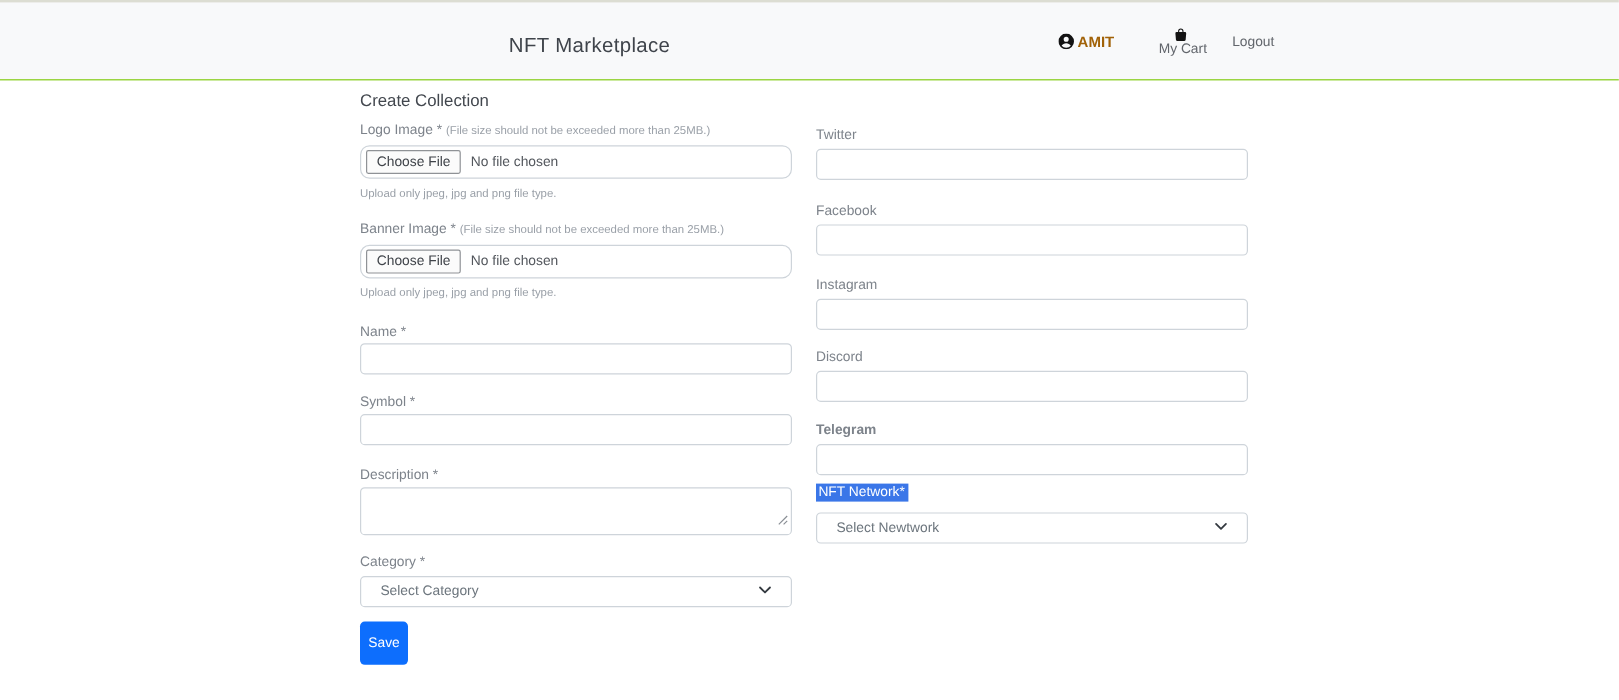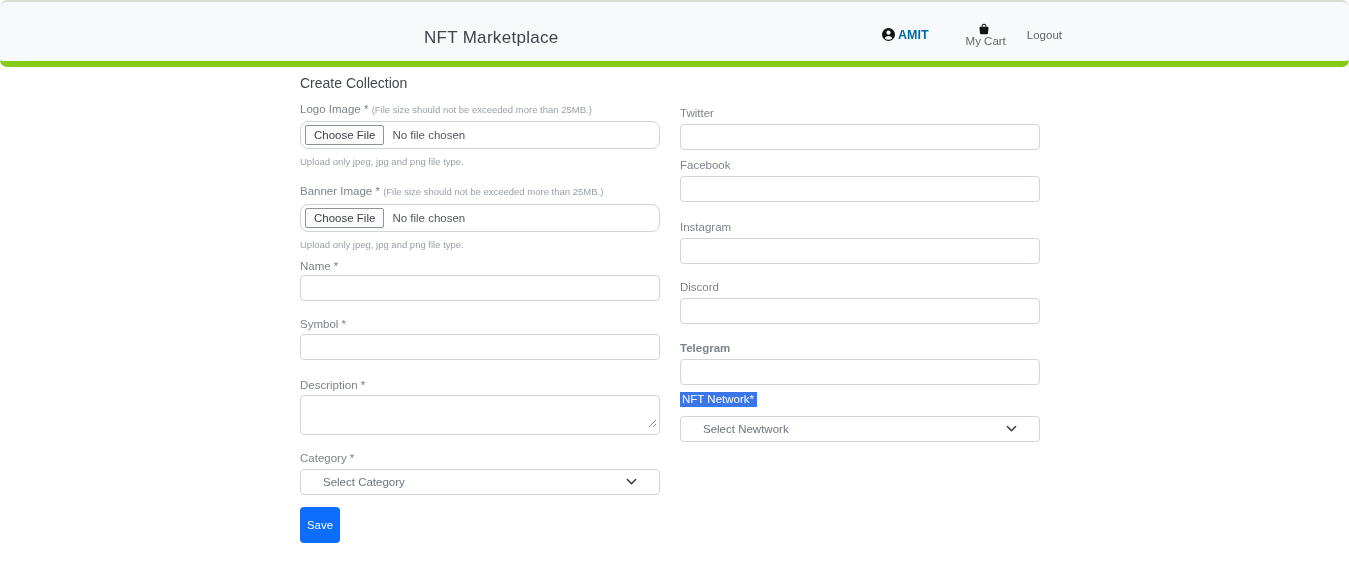--- a/index.html
+++ b/index.html
@@ -6,34 +6,33 @@
   html, body { background: #ffffff; }
   body {
     width: 1349px; height: 583px; overflow: hidden; position: relative;
     font-family: "Liberation Sans", sans-serif;
   }
   
   .topbar {
     position: absolute; left: 0; top: 0; width: 1349px; height: 67px;
     background: #f8f9fa;
     border-top: 2px solid #dcddd2;
-    border-bottom: 6px solid #84cc16;
-    border-radius: 7px;
+    border-bottom: 1px solid #84cc16;
   }
   .brand {
     position: absolute; left: 424px; top: 26px;
     font-size: 17px; color: #3f444b; letter-spacing: .3px;
   }
   .nav-right {
     position: absolute; left: 882px; top: 0; height: 65px;
     display: flex; align-items: center;
   }
   .nav-item { display: flex; align-items: center; cursor: pointer; }
   .nav-item .ic { display: inline-flex; margin-right: 3px; }
-  .nav-user { font-size: 12.5px; font-weight: bold; color: #0369a1; }
+  .nav-user { font-size: 12.5px; font-weight: bold; color: #a16207; }
   .nav-cart { margin-left: 37px; font-size: 11.5px; color: #62666c; flex-direction: column; }
   .nav-logout { margin-left: 21px; font-size: 11.5px; color: #62666c; }
   
   .col { position: absolute; top: 75px; width: 360px; }
   .col-left  { left: 300px; }
   .col-right { left: 680px; }
   .page-title { font-size: 14px; line-height: 16px; color: #42474e; font-weight: normal; }
   .field-label { font-size: 11.5px; line-height: 14px; color: #7d838b; }
   .small-note { font-size: 9.5px; color: #9aa0a8; }
   .helper { margin-top: 7px; font-size: 9.5px; line-height: 12px; color: #9aa0a8; }
@@ -62,37 +61,37 @@
     border: 1px solid #ced4da; border-radius: 4px; background: #fff;
     padding: 4px 12px; font-size: 12px; color: #495057; outline: none;
     font-family: "Liberation Sans", sans-serif;
   }
   .grip { position: absolute; right: 3px; bottom: 3px; pointer-events: none; }
   
   .select-box {
     margin-top: 4px; height: 26px; width: 100%;
     border: 1px solid #ced4da; border-radius: 4px; background: #fff;
     display: flex; align-items: center; justify-content: space-between;
-    padding: 0 22px; cursor: pointer;
+    padding: 0 16px; cursor: pointer;
   }
   .select-text { font-size: 11.5px; color: #6c757d; }
   
   .hl-label {
     display: inline-block; margin-top: 7px; padding: 1px 3px 2px 2px;
     background: #3a76e8; color: #ffffff; font-size: 11.5px; line-height: 12px;
   }
   .save-btn {
     margin-top: 12px; width: 40px; height: 36px;
     background: #0d6efd; color: #fff; border: none; border-radius: 4px;
     font-size: 11.5px; font-family: "Liberation Sans", sans-serif;
     display: flex; align-items: center; justify-content: center; cursor: pointer;
   }
   
   .mt11 { margin-top: 11px; } .mt16 { margin-top: 16px; } .mt17 { margin-top: 17px; font-weight: bold; }
-  .mt18 { margin-top: 18px; } .mt19 { margin-top: 8px; } .mt31 { margin-top: 31px; }
+  .mt18 { margin-top: 18px; } .mt19 { margin-top: 19px; } .mt31 { margin-top: 31px; }
   .mt2 { margin-top: 2px; } .mt3 { margin-top: 3px; } .mt4 { margin-top: 4px; }
   .mt5 { margin-top: 5px; } .mt9 { margin-top: 9px; }
 </style>
 </head>
 <body>
 
 <header class="topbar">
   <div class="brand">NFT Marketplace</div>
   <nav class="nav-right">
     <div class="nav-item nav-user">

